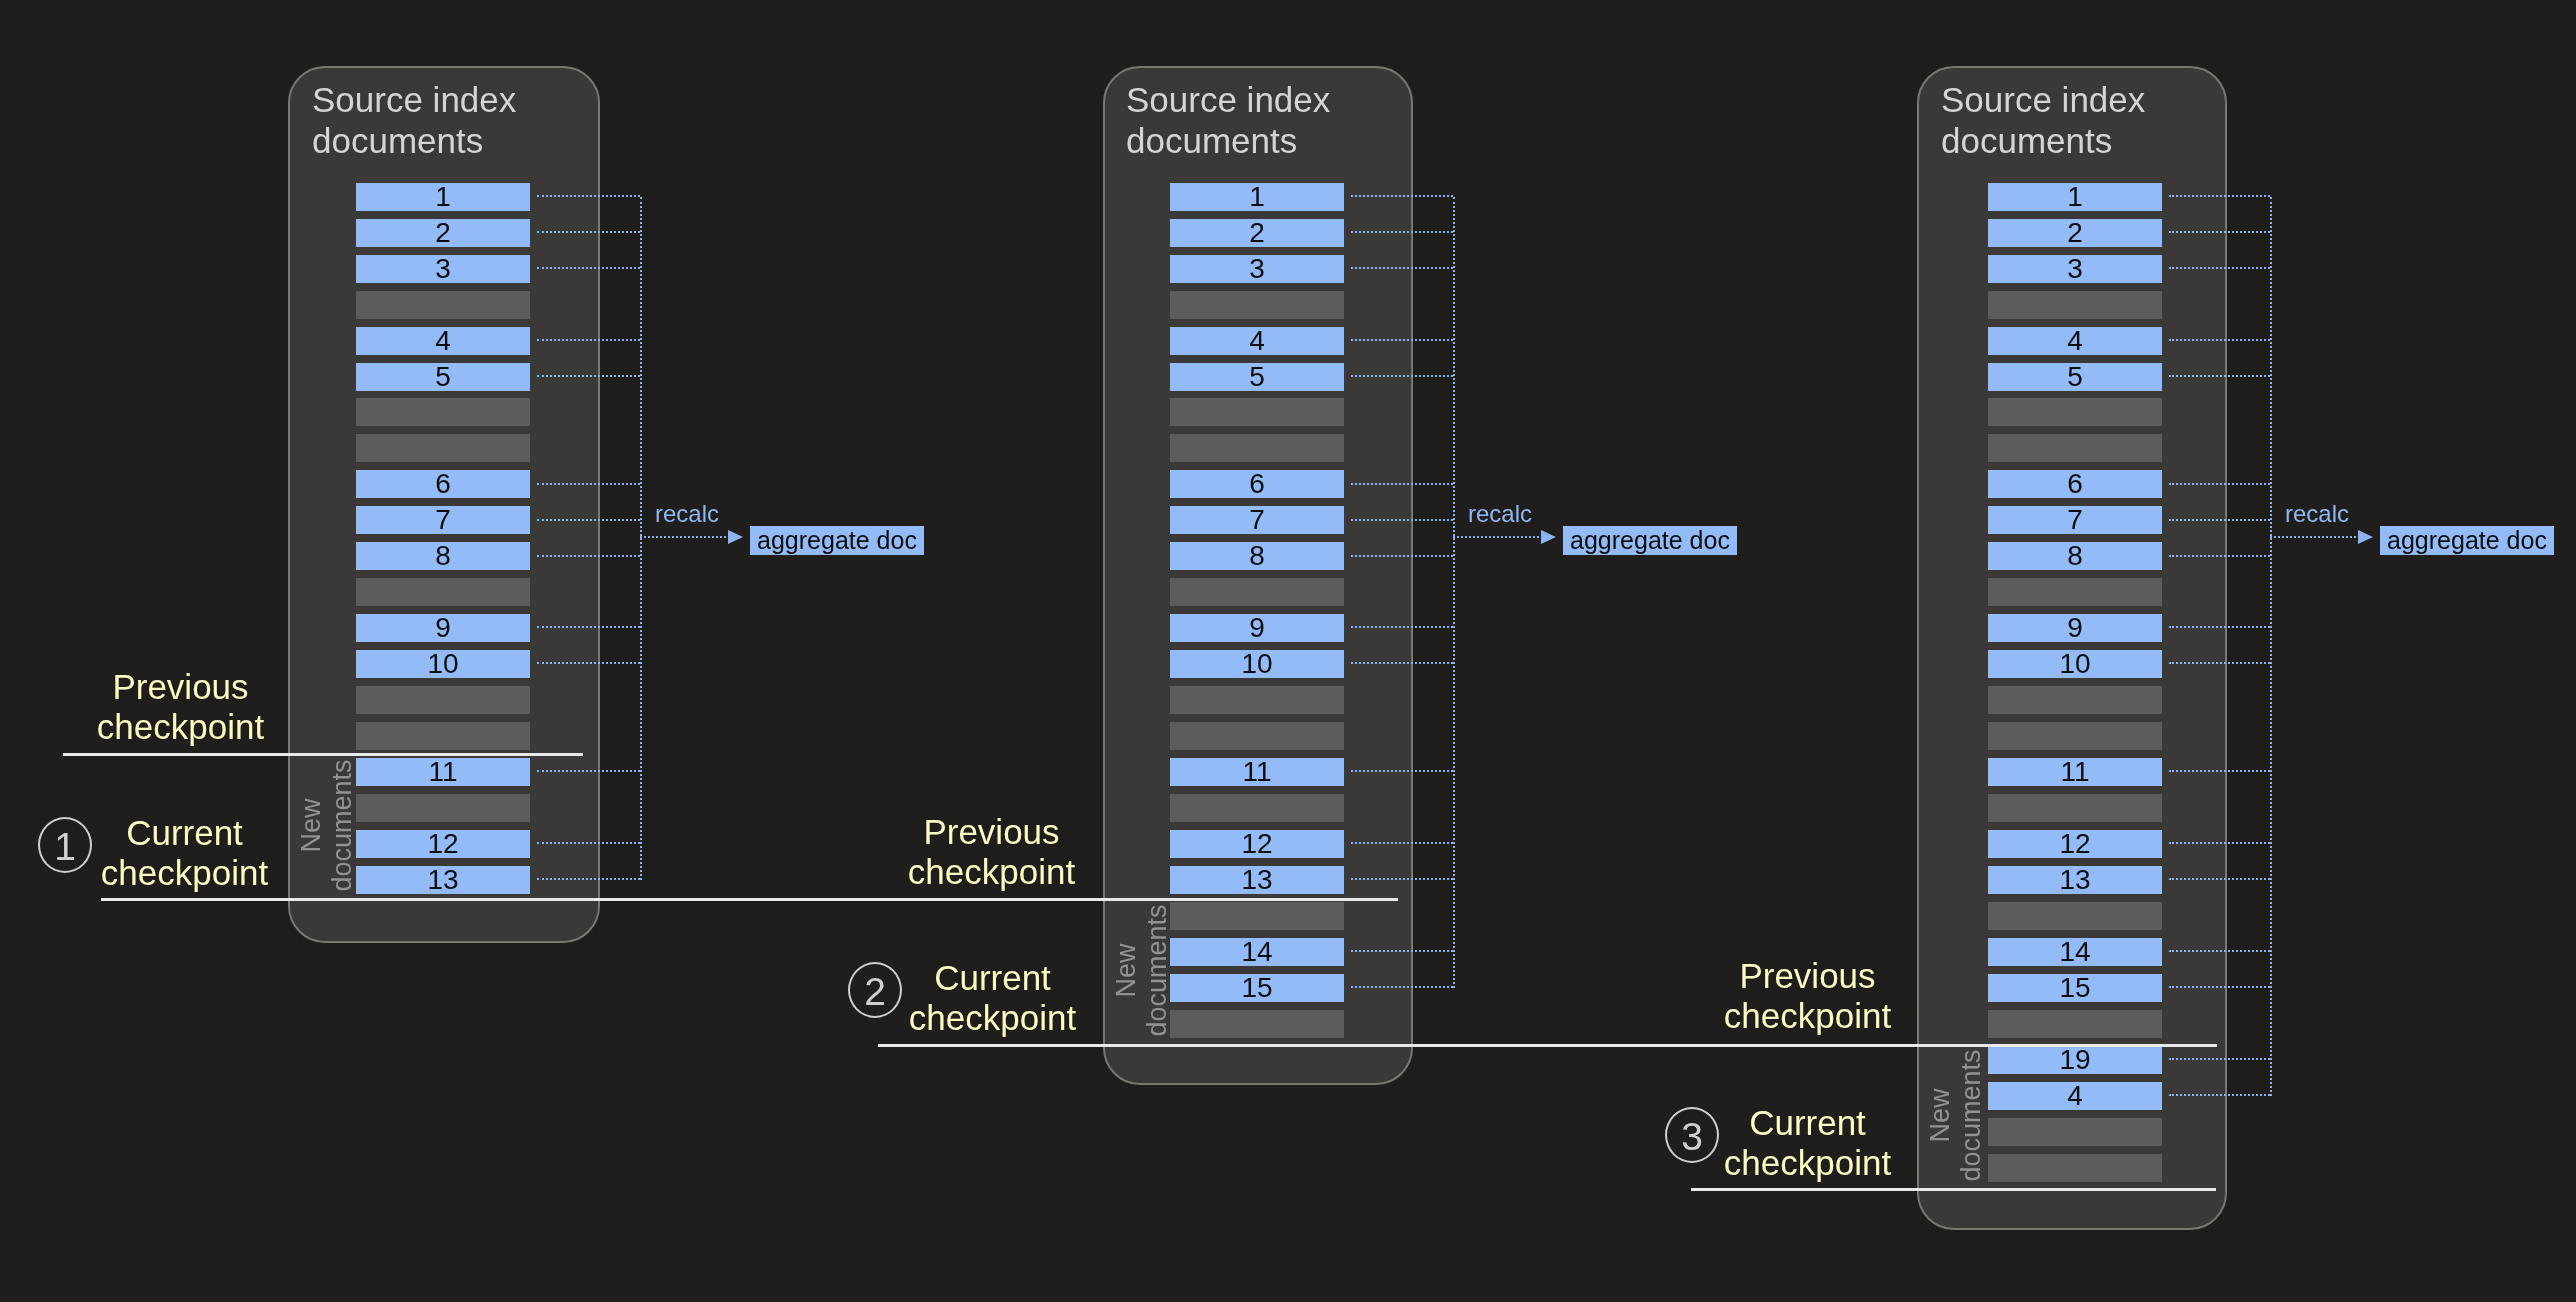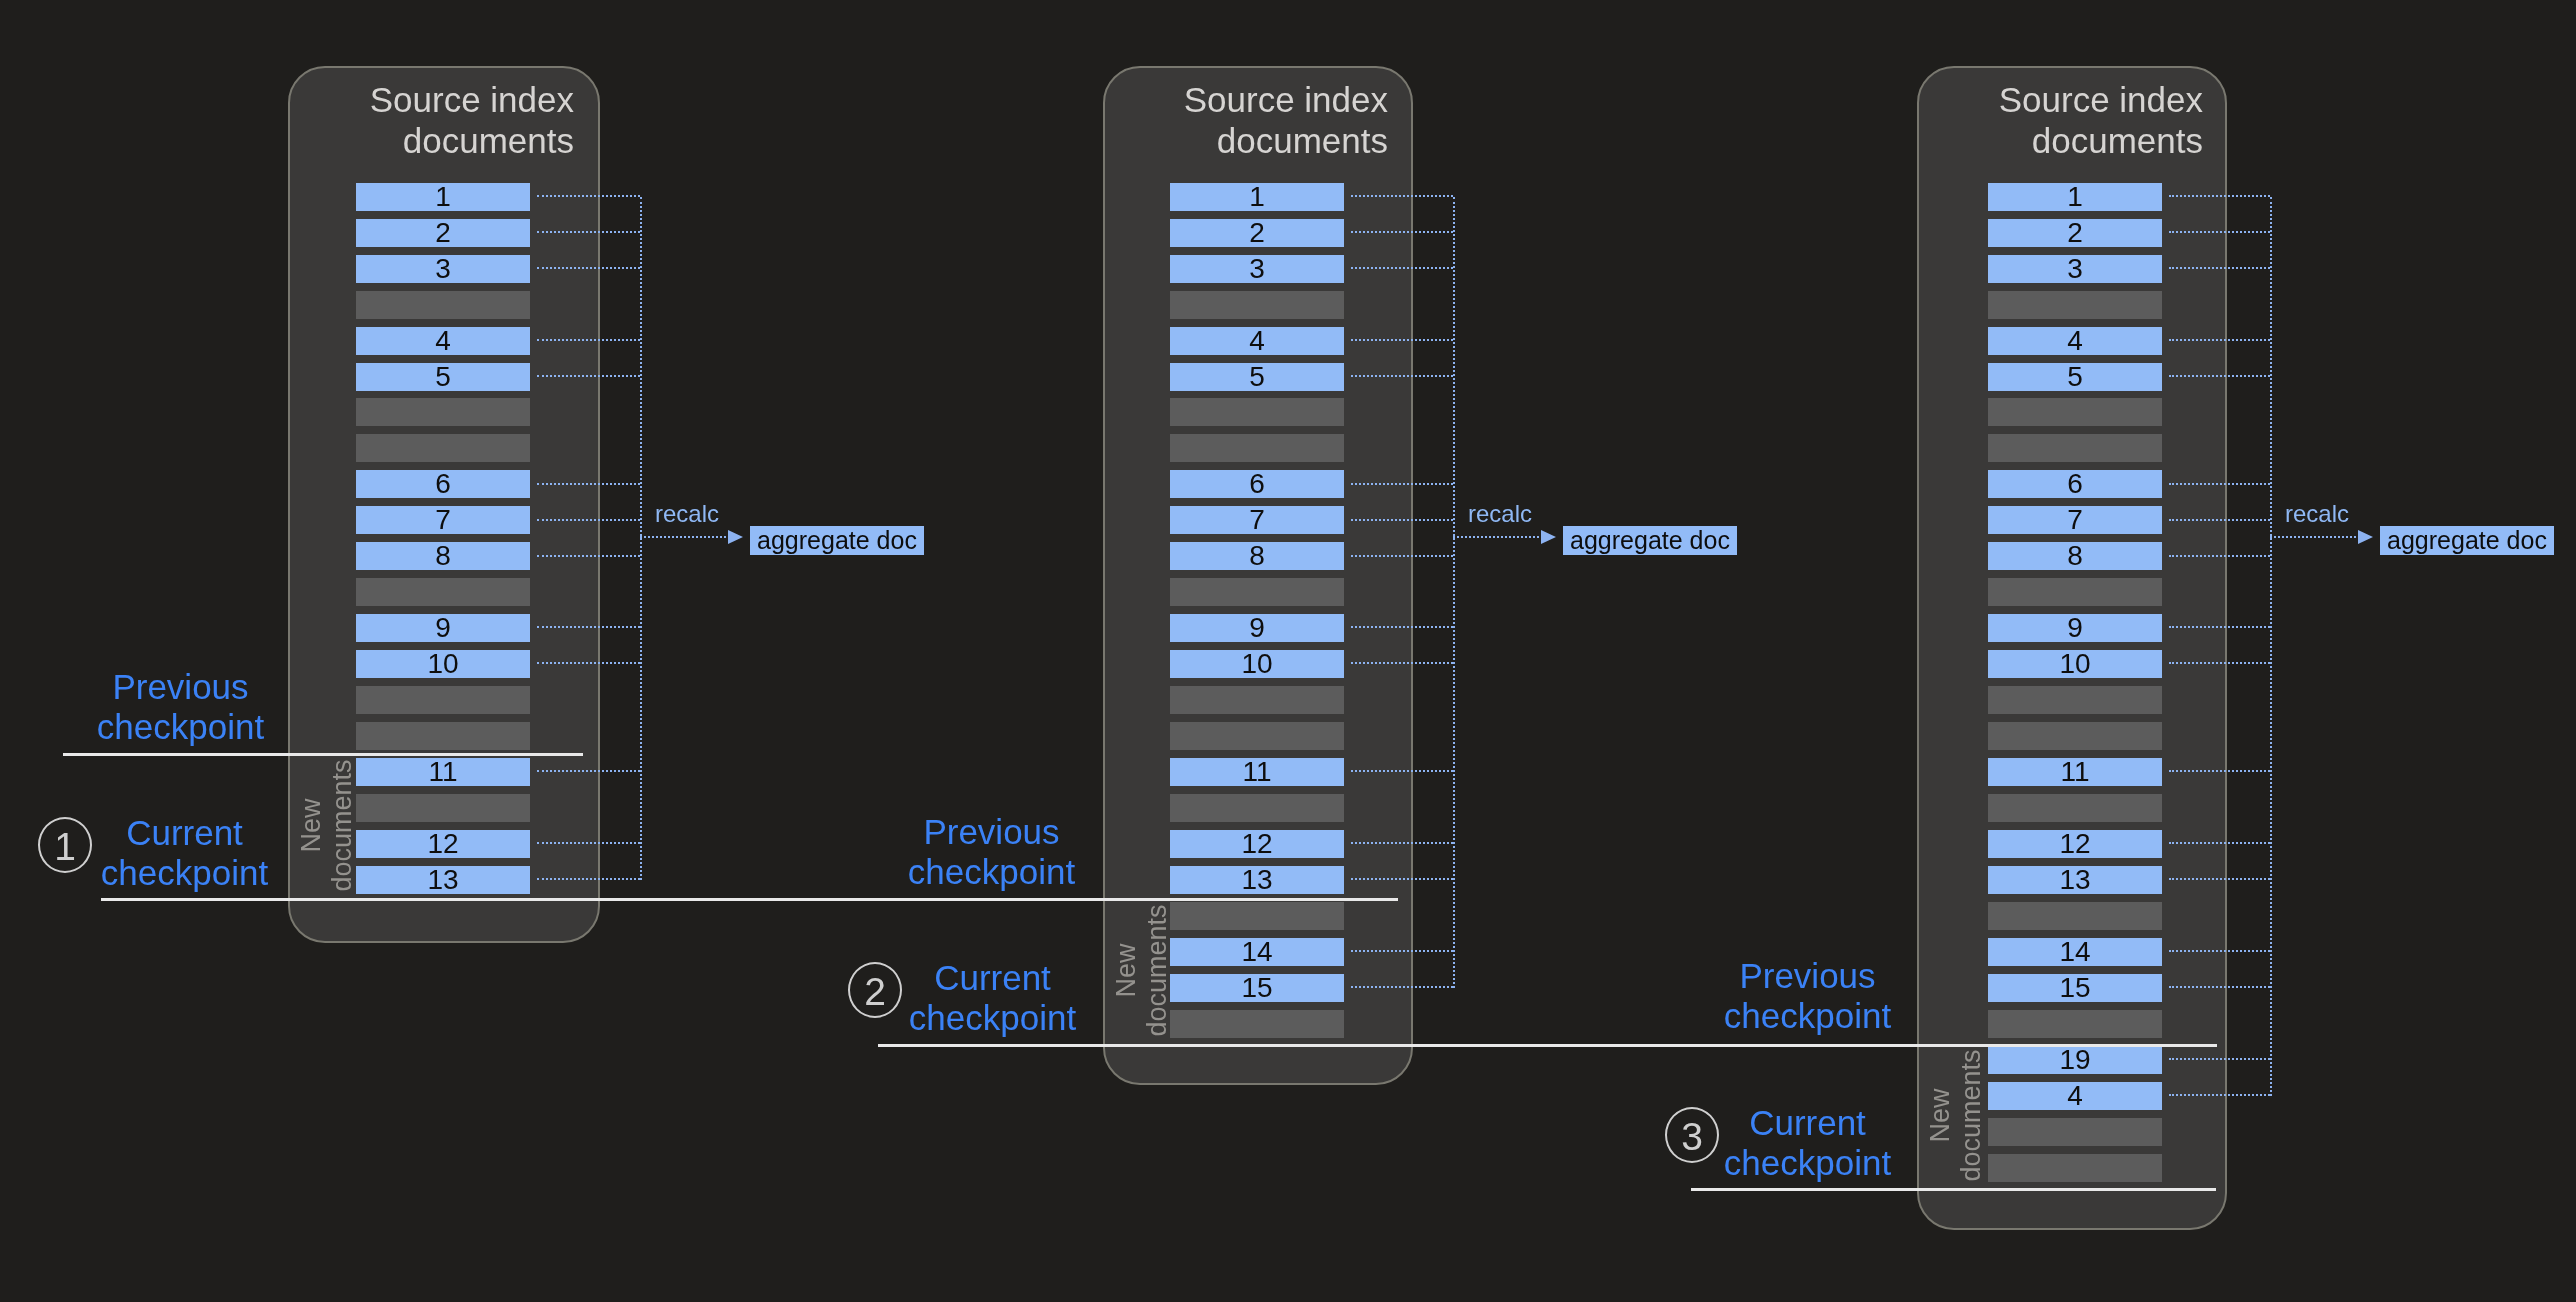--- a/index.html
+++ b/index.html
@@ -1,26 +1,26 @@
 <!DOCTYPE html>
 <html style="font-size:15px"><head>
 <meta charset="utf-8">
 <style>
   html,body{margin:0;padding:0;background:#1f1e1c;}
   #canvas{position:relative;width:2576px;height:1302px;background:#1f1e1c;overflow:hidden;
           font-family:"Liberation Sans","DejaVu Sans",sans-serif;}
   .panel{position:absolute;background:#3a3938;border:2.8px solid #79786f;border-radius:37px;box-sizing:border-box;}
-  .panel-title{position:absolute;text-align:right;color:#d6d4d2;font-size:35px;line-height:41px;}
+  .panel-title{position:absolute;text-align:left;color:#d6d4d2;font-size:35px;line-height:41px;}
   .bar{position:absolute;box-sizing:border-box;text-align:center;}
   .bar.doc{background:#92bbf7;color:#0e0e0e;font-size:28px;line-height:28px;}
   .bar.empty{background:#5c5c5c;}
   .connector{position:absolute;border-top:2.8px dotted #8db3f1;}
   .vline{position:absolute;border-left:2.8px dotted #8db3f1;}
   .ckpt-line{position:absolute;height:2.8px;background:#e9e9e9;z-index:6;}
-  .ckpt-label{position:absolute;color:#3b82f6;font-size:35px;line-height:40px;text-align:center;white-space:pre-line;z-index:7;}
+  .ckpt-label{position:absolute;color:#fef9c3;font-size:35px;line-height:40px;text-align:center;white-space:pre-line;z-index:7;}
   .circle-num{position:absolute;width:54px;height:56px;border:2.8px solid #cfcfcf;border-radius:50%;
               color:#cfcfcf;font-size:39px;line-height:56px;text-align:center;box-sizing:border-box;z-index:7;}
   .newdocs{position:absolute;color:#94928e;font-size:27px;line-height:31px;text-align:center;
            white-space:pre-line;transform:rotate(-90deg);}
   .recalc{position:absolute;color:#8fb8f4;font-size:24px;line-height:28px;}
   .arrow-line{position:absolute;border-top:2.8px dotted #8db3f1;}
   .arrow-head{position:absolute;width:0;height:0;border-top:7.5px solid transparent;
               border-bottom:7.5px solid transparent;border-left:15px solid #8db3f1;}
   .agg-box{position:absolute;background:#92bbf7;color:#0d0d0d;font-size:25px;text-align:center;}
 </style>

